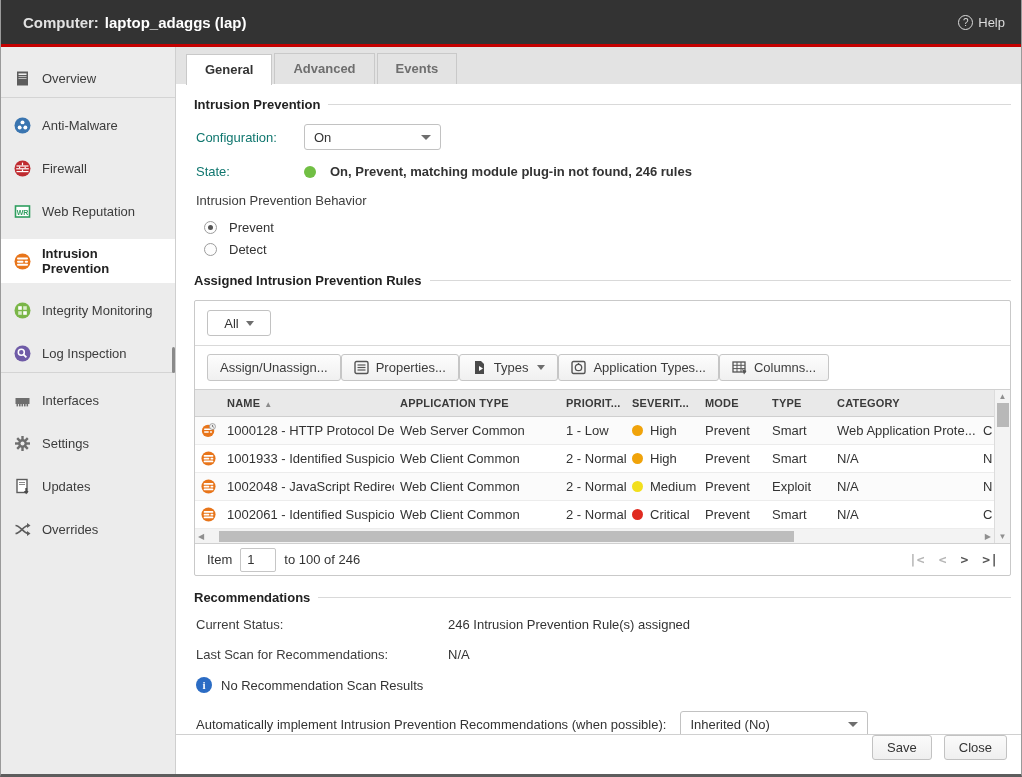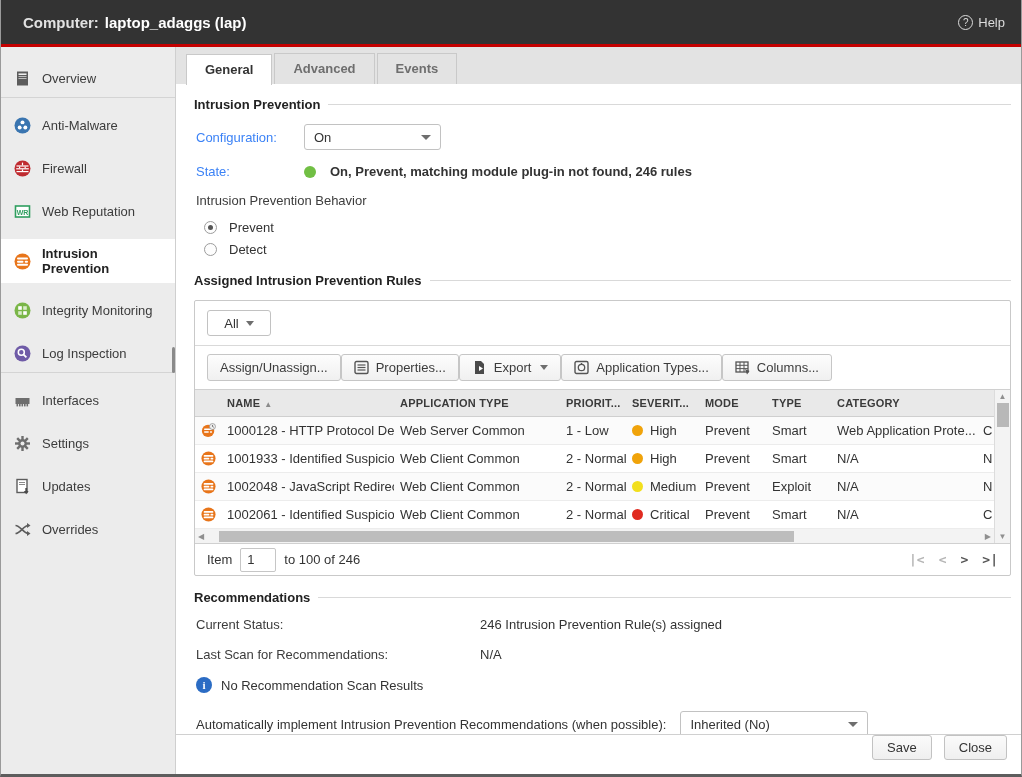--- a/index.html
+++ b/index.html
@@ -29,21 +29,21 @@
   .main { flex:1; display:flex; flex-direction:column; min-width:0; background:#fff; }
   .tabbar { background:#e3e3e3; display:flex; padding:6px 0 0 10px; border-bottom:1px solid #fff; flex:0 0 auto; }
   .tab { padding:7px 18px 8px; font-weight:bold; color:#6e6e6e; background:#e3e3e3; border:1px solid #c9c9c9; border-bottom:none; margin-right:2px; cursor:pointer; font-size:13px; }
   .tab.active { background:#fff; color:#333; position:relative; top:1px; }
 
   .content { flex:1; padding:12px 10px 0 18px; overflow:hidden; }
   .section-head { display:flex; align-items:center; gap:8px; font-weight:bold; font-size:13px; color:#222; margin-bottom:12px; }
   .section-head::after { content:''; flex:1; border-top:1px solid #d9d9d9; }
 
   .formrow { display:flex; align-items:center; margin:0 0 14px 2px; }
-  .formrow .lbl { width:108px; color:#3b82f6; }
+  .formrow .lbl { width:108px; color:#0f766e; }
   .select { border:1px solid #c2c2c2; border-radius:3px; background:#fff; height:26px; display:flex; align-items:center; justify-content:space-between; padding:0 9px; cursor:pointer; }
   .select .caret { width:0; height:0; border-left:5px solid transparent; border-right:5px solid transparent; border-top:5px solid #6e6e6e; }
   .sel-config { width:137px; }
   .state-dot { width:12px; height:12px; border-radius:50%; background:#71bf44; margin-right:14px; }
   .state-text { font-weight:bold; color:#333; }
   .behavior-lbl { margin:2px 0 12px 2px; color:#3c3c3c; }
   .radio-row { display:flex; align-items:center; gap:12px; margin:0 0 7px 10px; cursor:pointer; }
   .radio { width:13px; height:13px; border-radius:50%; border:1px solid #9c9c9c; background:#fdfdfd; position:relative; flex:0 0 auto; }
   .radio.on::after { content:''; position:absolute; left:3px; top:3px; width:5px; height:5px; border-radius:50%; background:#555; }
 
@@ -79,21 +79,21 @@
   .hscroll .thumb { height:11px; background:#bdbdbd; width:72%; margin-left:12px; }
   .harrow { font-size:8px; color:#8f8f8f; padding:0 3px; }
   .hspace { flex:1; }
 
   .pager { border-top:1px solid #d0d0d0; height:32px; display:flex; align-items:center; padding:0 12px; gap:8px; }
   .pager input { width:36px; height:24px; border:1px solid #c6c6c6; border-radius:2px; text-align:left; padding:0 6px; font-family:inherit; font-size:13px; color:#333; }
   .pager .navs { margin-left:auto; display:flex; gap:14px; font-size:13px; font-weight:bold; font-family:"DejaVu Sans Mono",monospace; }
   .nav { cursor:pointer; color:#555; } .nav.dis { color:#b5b5b5; cursor:default; }
 
   
-  .recrow { display:flex; margin:0 0 15px 2px;gap:32px; }
+  .recrow { display:flex; margin:0 0 15px 2px; }
   .recrow .rl { width:252px; color:#3c3c3c; }
   .inforow { display:flex; align-items:center; gap:9px; margin:2px 0 18px 2px; }
   .info-i { width:16px; height:16px; border-radius:50%; background:#2b6cc4; color:#fff; font-weight:bold; font-size:11px; font-family:"Liberation Serif","DejaVu Serif",serif; display:flex; align-items:center; justify-content:center; }
   .autorow { display:flex; align-items:center; margin:0 0 16px 2px; gap:14px; }
   .sel-auto { width:188px; }
 
   .footer { border-top:1px solid #d0d0d0; height:40px; display:flex; align-items:flex-start; justify-content:flex-end; gap:12px; padding:0 14px; flex:0 0 auto; }
   .fbtn { height:25px; padding:0 14px; background:linear-gradient(#fbfbfb,#efefef); border:1px solid #c2c2c2; border-radius:3px; font-family:inherit; font-size:13px; color:#333; cursor:pointer; }
 </style>
 </head>
@@ -318,21 +318,21 @@
                 </span>
               <span>Properties...</span>
             </div>
             <div class="tbtn">
               <span class="ticon">
                   <svg viewBox="0 0 15 15" width="15" height="15">
                     <path d="M3 1 h6 l3 3 v10 h-9 z" fill="#4a4a4a"></path>
                     <polygon points="7,6 11,8.5 7,11" fill="#fff"></polygon>
                   </svg>
                 </span>
-              <span>Export</span>
+              <span>Types</span>
               <span class="caret"></span>
             </div>
             <div class="tbtn">
               <span class="ticon">
                   <svg viewBox="0 0 15 15" width="15" height="15">
                     <rect x="1" y="1.5" width="13" height="12" rx="1.5" fill="none" stroke="#555" stroke-width="1.4"></rect>
                     <circle cx="7.5" cy="7.5" r="3.2" fill="none" stroke="#555" stroke-width="1.3"></circle>
                     <rect x="6.8" y="3" width="1.4" height="2" fill="#555"></rect>
                   </svg>
                 </span>

